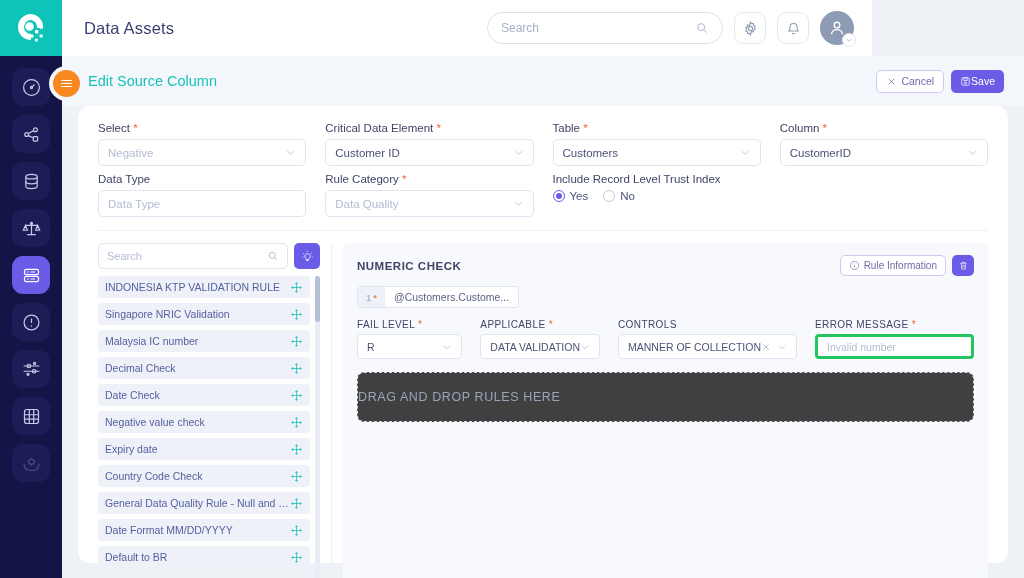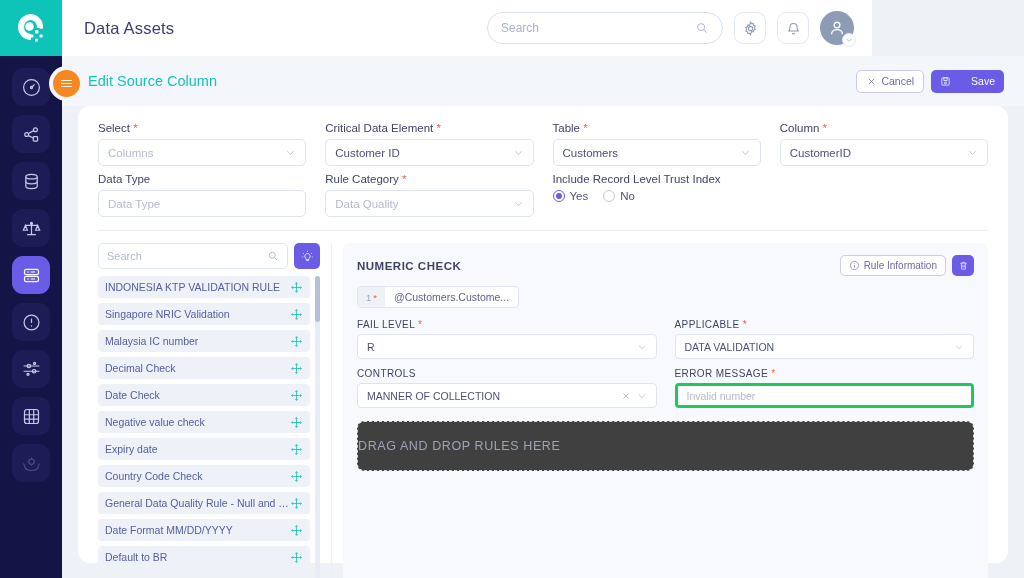--- a/index.html
+++ b/index.html
@@ -84,21 +84,21 @@
   .sub-title { margin-left: 26px; font-size: 14.5px; color: #19c2b8; text-align: right; }
   .sub-actions { margin-left: auto; display: flex; gap: 7px; margin-right: 20px; }
   .btn-cancel {
     height: 23px; padding: 0 9px; border: 1px solid #cfc8f2; border-radius: 5px;
     background: #fff; color: #6f6aa8; font-size: 10.5px;
     display: flex; align-items: center; gap: 4px; cursor: pointer;
   }
   .btn-save {
     height: 23px; padding: 0 9px; border: none; border-radius: 5px;
     background: #6b5ce7; color: #fff; font-size: 10.5px;
-    display: flex; align-items: center; gap: 20px; cursor: pointer;
+    display: flex; align-items: center; gap: 0; cursor: pointer;
   }
   .btn-cancel svg, .btn-save svg { width: 11px; height: 11px; fill: none; stroke-width: 1.6; }
   .btn-cancel svg { stroke: #6f6aa8; }
   .btn-save svg { stroke: #fff; }
 
   
   .card {
     position: absolute; left: 78px; top: 106px; width: 930px; height: 457px;
     background: #fff; border-radius: 12px;
   }
@@ -200,21 +200,21 @@
   .token-key {
     background: #eef1f7; display: flex; align-items: center; gap: 2px;
     padding: 0 8px; font-size: 9.5px; color: #9aa4be;
   }
   .token-val {
     display: flex; align-items: center; padding: 0 9px; font-size: 10.5px; color: #5c6484;
     max-width: 135px; overflow: hidden; white-space: nowrap; text-overflow: ellipsis;
   }
 
   .dgrid {
-    margin-top: 11px; display: grid; grid-template-columns: 1fr 1fr;
+    margin-top: 11px; display: grid; grid-template-columns: 1fr 1fr 1fr 1fr;
     column-gap: 18px; row-gap: 9px;
   }
   .dlabel { font-size: 10px; color: #3f4466; letter-spacing: .4px; margin-bottom: 4px; }
   .dselect {
     height: 25px; border: 1px solid #dfe5f0; border-radius: 4px; background: #fff;
     display: flex; align-items: center; padding: 0 9px; font-size: 10.5px; color: #4c5274;
     cursor: pointer;
   }
   .dselect .val { flex: 1; overflow: hidden; white-space: nowrap; text-overflow: ellipsis; }
   .dselect .clear { width: 10px; height: 10px; stroke: #8e9bb5; fill: none; stroke-width: 1.6; margin-right: 6px; flex: none; cursor: pointer; }
@@ -390,21 +390,21 @@
 
   <div class="card">
 
     <div class="form-grid">
 
       <div>
         <div class="field-label">
           <span>Select</span><span class="req"> *</span>
         </div>
         <div class="select placeholder">
-          <span class="val">Columns</span>
+          <span class="val">Negative</span>
           <svg class="chev" viewBox="0 0 24 24">
               <path d="M5 9 L12 16 L19 9"></path>
             </svg>
         </div>
       </div>
       <div>
         <div class="field-label">
           <span>Critical Data Element</span><span class="req"> *</span>
         </div>
         <div class="select">

